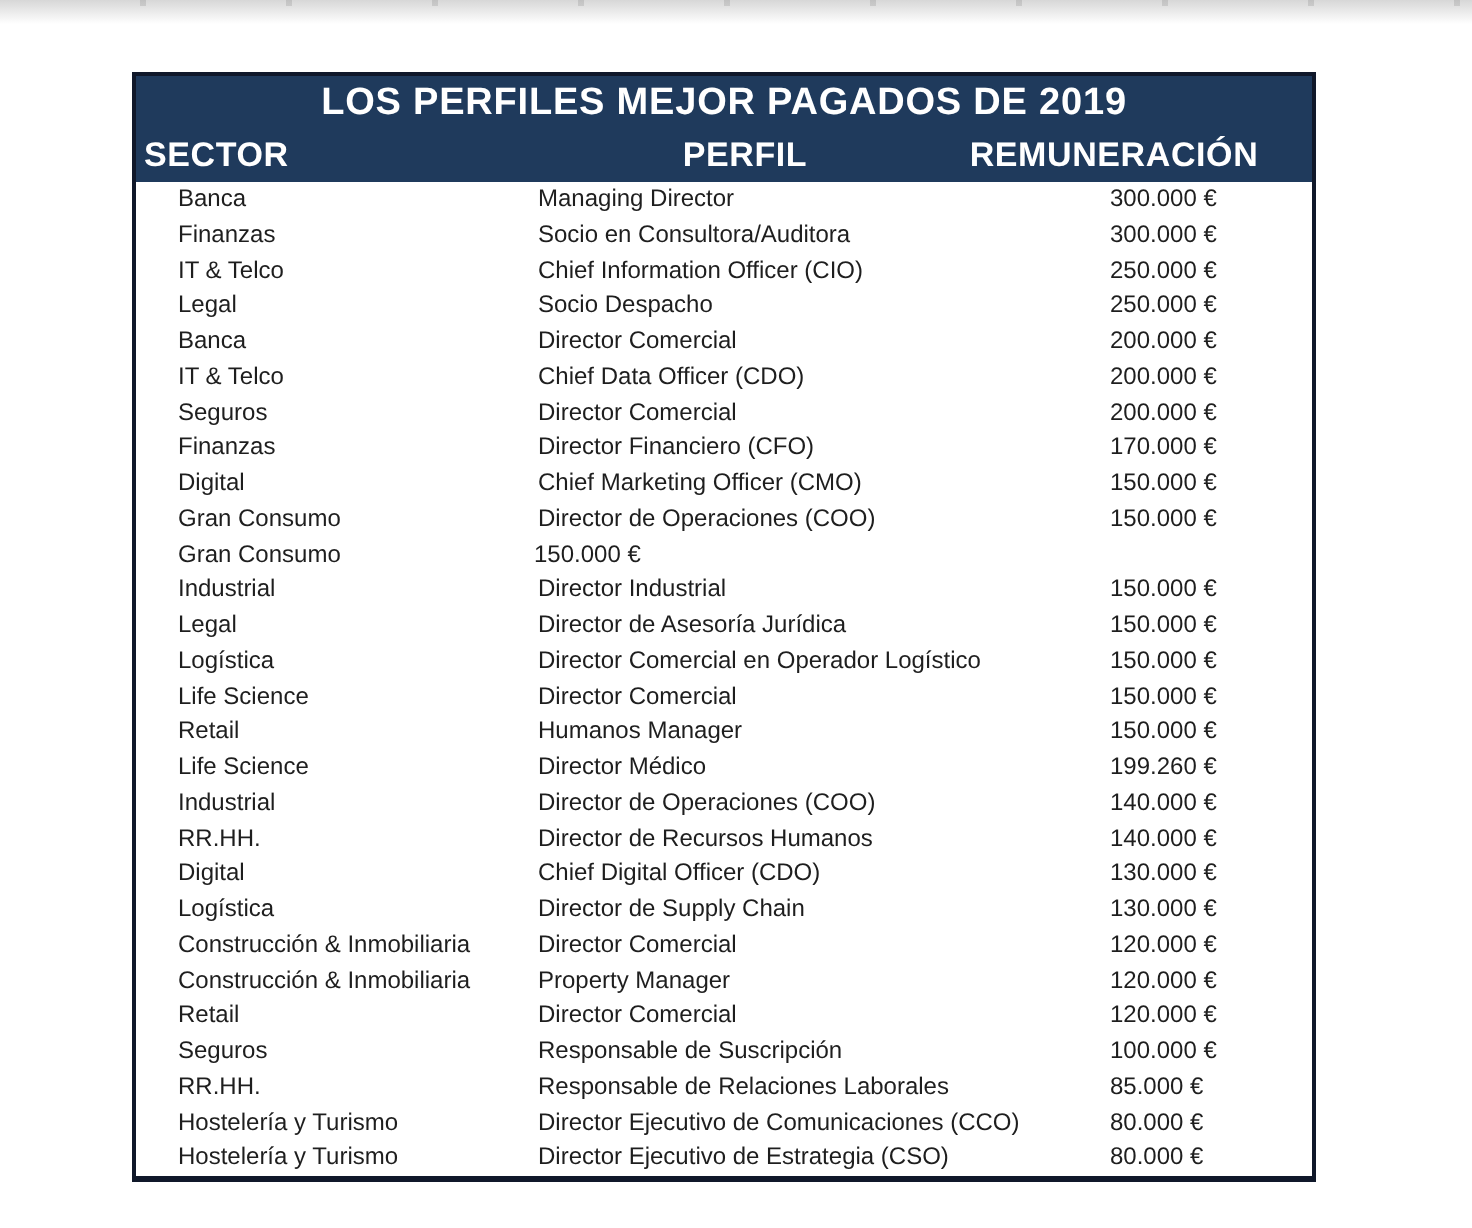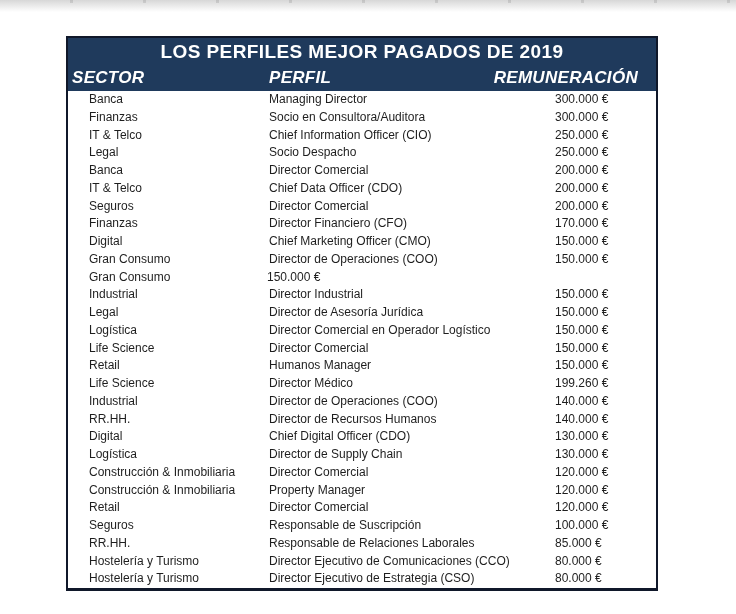--- a/index.html
+++ b/index.html
@@ -50,25 +50,24 @@
   .header-row {
     height: 27px;
     background: #1f3a5c;
     color: #ffffff;
     display: grid;
     grid-template-columns: 199px 1fr 180px;
     align-items: center;
     font-weight: bold;
     font-size: 17px;
     letter-spacing: 0.3px;
-    font-style: italic;
   }
   .header-row .col-sector   { padding-left: 4px; }
-  .header-row .col-perfil   { padding-left: 2px; }
-  .header-row .col-remun    { text-align: right; padding-right: 18px; }
+  .header-row .col-perfil   { padding-left: 2px; text-align: center; }
+  .header-row .col-remun    { text-align: center; padding-right: 18px; }
   .table-body { background: #ffffff; }
   .table-row {
     display: grid;
     grid-template-columns: 199px 288px 1fr;
     height: 17.75px;
     line-height: 17.75px;
     font-size: 12px;
     color: #1e1e1e;
     white-space: nowrap;
   }

